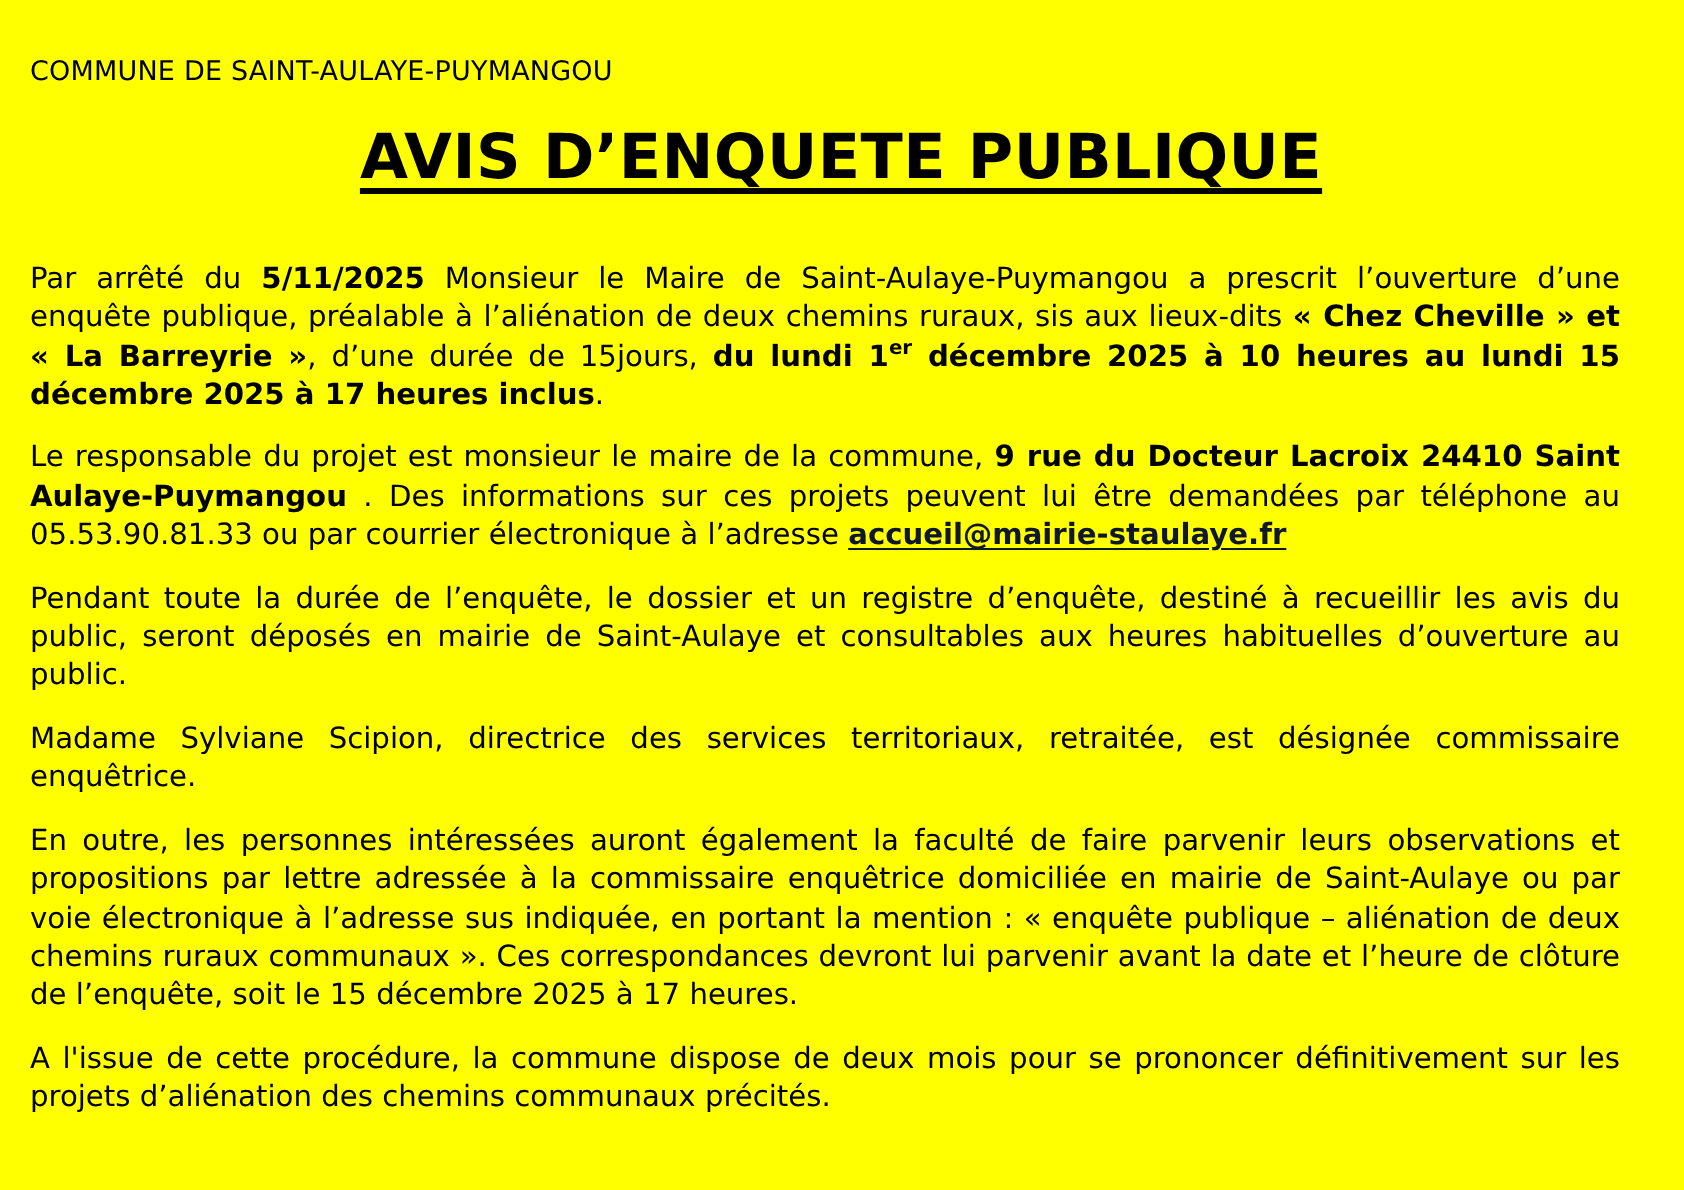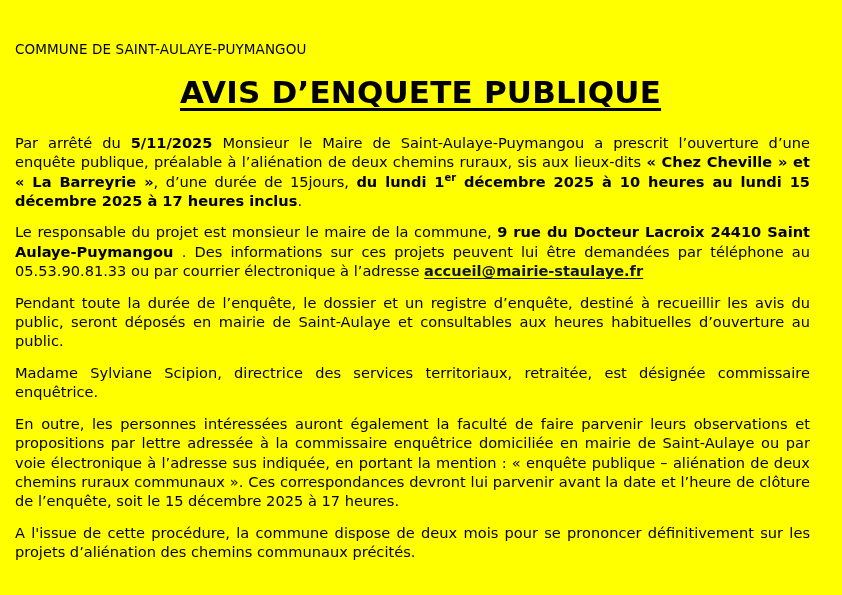--- a/index.html
+++ b/index.html
@@ -20,29 +20,29 @@
     width: 842px;
     height: 595px;
     box-sizing: border-box;
     padding: 28px 16px 0 15px;
     background: #FFFF00;
   }
   .commune-header {
     font-size: 13.5px;
     letter-spacing: 0.1px;
     line-height: 1.2;
-    margin: 13px 0 18px 0;
+    margin: 0 0 18px 0;
     font-weight: 400;
   }
   .doc-title {
     text-align: center;
     font-size: 31px;
     font-weight: bold;
     letter-spacing: 0.2px;
-    margin: 0 0 22px 0;
+    margin: 0 0 32px 0;
     line-height: 1.15;
   }
   .doc-title span.t {
     text-decoration: underline;
     text-underline-offset: 5px;
     text-decoration-thickness: 3px;
   }
   p.body-par {
     font-size: 14.6px;
     line-height: 1.33;

